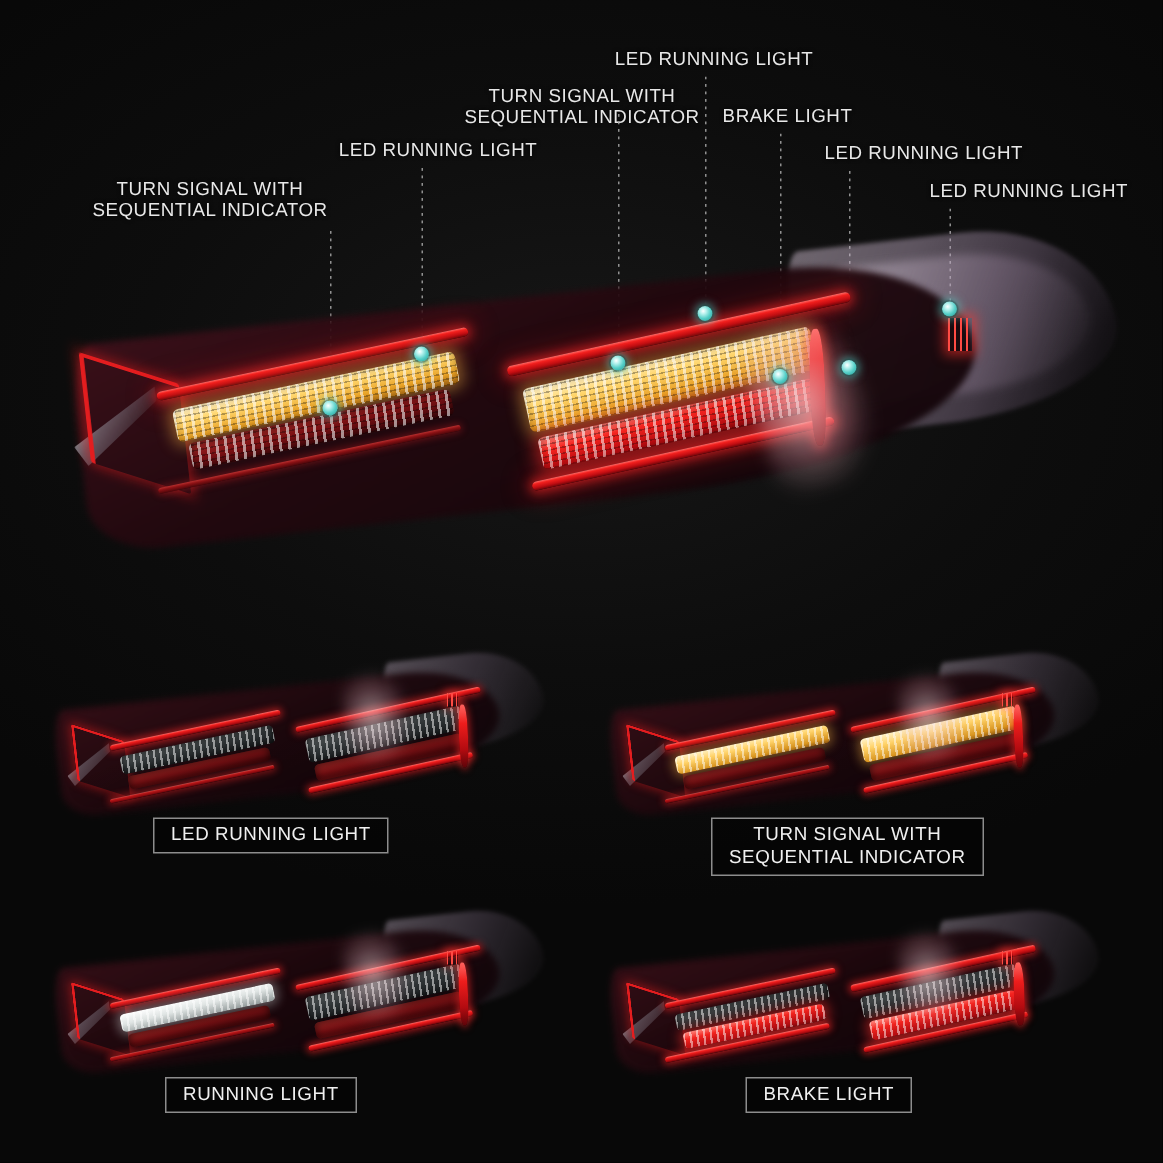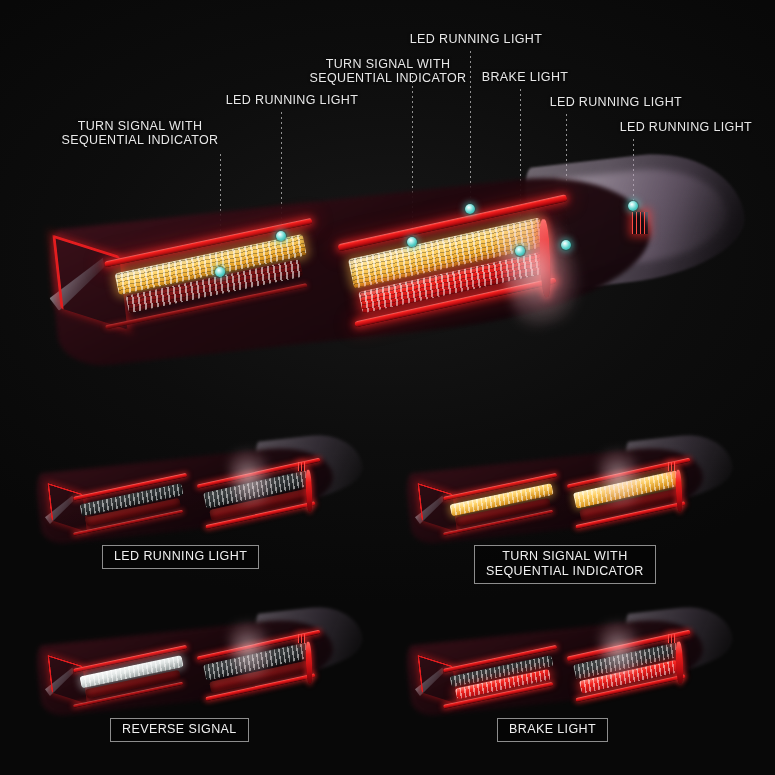--- a/index.html
+++ b/index.html
@@ -394,21 +394,21 @@
       <div class="vpanel dark" style="left:10px; top:26px; width:106px; height:16px; transform:rotate(-6deg);">
           <span class="led"></span>
         </div>
       <div class="vpanel reddim" style="left:14px; top:44px; width:100px; height:11px; transform:rotate(-6deg);"></div>
       <div class="vbar" style="left:8px; top:58px; width:112px; height:3.5px; transform:rotate(-6deg);"></div>
       <div class="vbar" style="left:112px; top:20px; width:6px; height:42px; transform:rotate(4deg); border-radius:40%;"></div>
     </div>
     <div class="vhot"></div>
     <div class="vmarker" style="left:264px; top:30px;"></div>
   </div>
-  <div class="caption" style="left:110px; top:718px;">REVERSE SIGNAL</div>
+  <div class="caption" style="left:110px; top:718px;">RUNNING LIGHT</div>
 
   <div class="variant" style="left:404px; top:604px;">
     <div class="vwing"></div>
     <div class="vhousing"></div>
     <div class="vu" style="left:12px; top:44px; width:150px; height:56px;">
       <div class="vtip"></div>
       <div class="vchev" style="left:4px; top:6px; width:34px; height:38px;"></div>
       <div class="vbar" style="left:28px; top:10px; width:116px; height:4px; transform:rotate(-5.5deg);"></div>
       <div class="vpanel dark" style="left:34px; top:19px; width:104px; height:11px; transform:rotate(-5.5deg);">
           <span class="led"></span>

